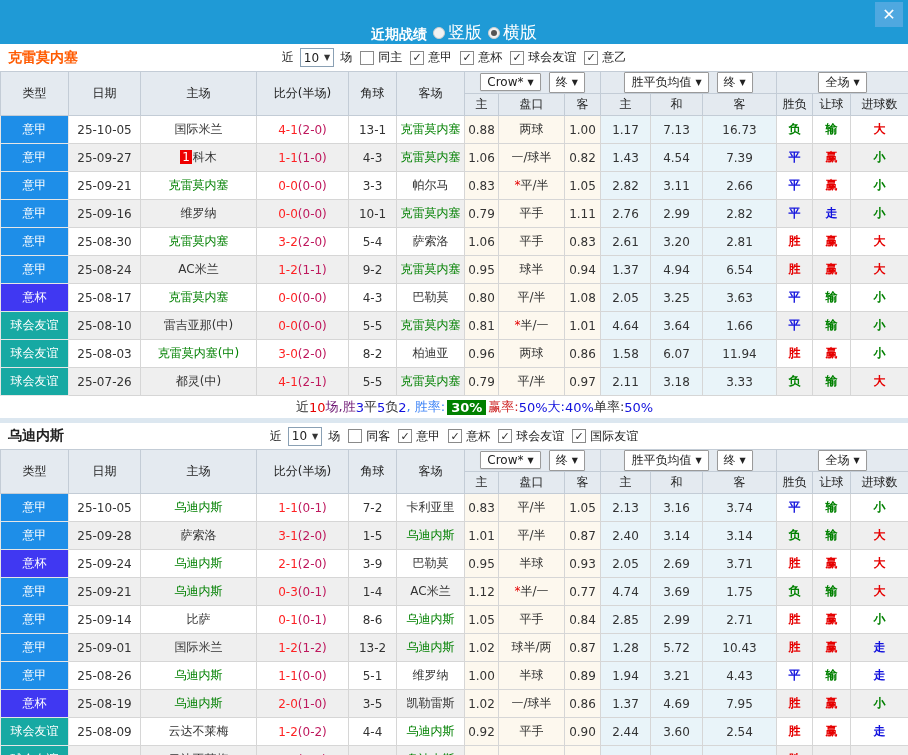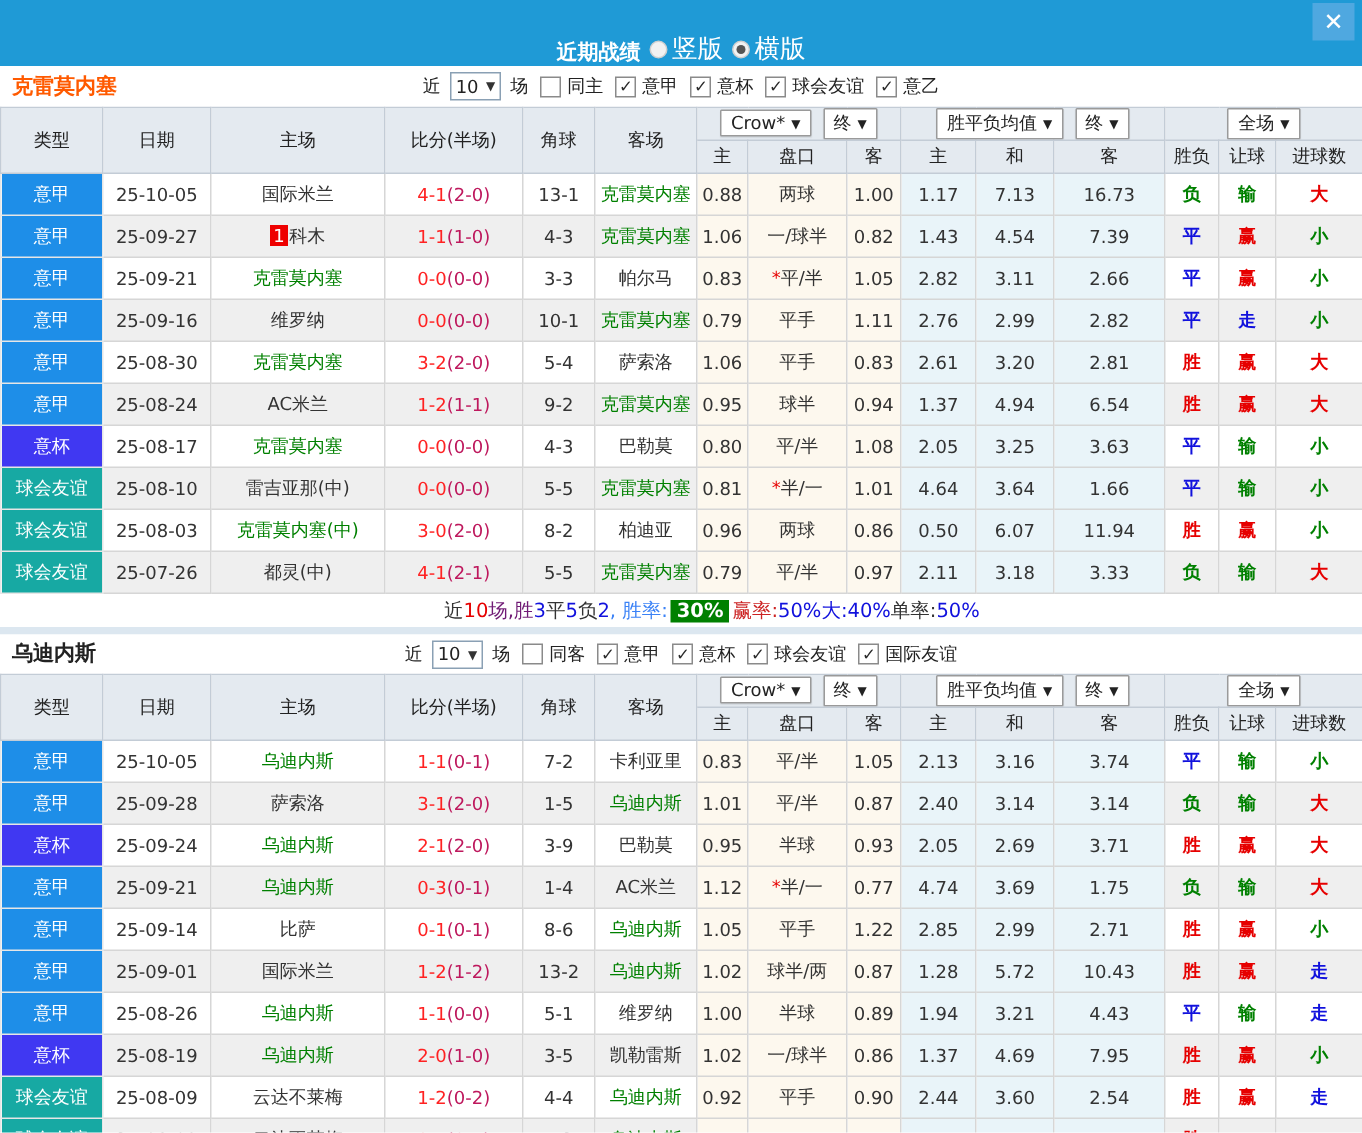--- a/index.html
+++ b/index.html
@@ -266,21 +266,21 @@
     <tr>
       <td class="type-cell" style="background:#17a9a3">球会友谊</td>
       <td class="pc">25-08-03</td>
       <td class="pc"><span class="tg">克雷莫内塞(中)</span></td>
       <td class="pc"><span class="score-m">3-0</span><span class="score-h">(2-0)</span></td>
       <td class="pc">8-2</td>
       <td class="pc"><span class="">柏迪亚</span></td>
       <td class="c-crow">0.96</td>
       <td class="c-crow">两球</td>
       <td class="c-crow">0.86</td>
-      <td class="c-avg">0.50</td>
+      <td class="c-avg">1.58</td>
       <td class="c-avg">6.07</td>
       <td class="c-avg">11.94</td>
       <td class="pc"><span class="res" style="color:#e60000">胜</span></td>
       <td class="pc"><span class="res" style="color:#e60000">赢</span></td>
       <td class="pc"><span class="res" style="color:#008000">小</span></td>
     </tr>
     <tr>
       <td class="type-cell" style="background:#17a9a3">球会友谊</td>
       <td class="pc">25-07-26</td>
       <td class="pc"><span class="">都灵(中)</span></td>
@@ -452,21 +452,21 @@
     </tr>
     <tr>
       <td class="type-cell" style="background:#1e8ee8">意甲</td>
       <td class="pc">25-09-14</td>
       <td class="pc"><span class="">比萨</span></td>
       <td class="pc"><span class="score-m">0-1</span><span class="score-h">(0-1)</span></td>
       <td class="pc">8-6</td>
       <td class="pc"><span class="tg">乌迪内斯</span></td>
       <td class="c-crow">1.05</td>
       <td class="c-crow">平手</td>
-      <td class="c-crow">1.22</td>
+      <td class="c-crow">0.84</td>
       <td class="c-avg">2.85</td>
       <td class="c-avg">2.99</td>
       <td class="c-avg">2.71</td>
       <td class="pc"><span class="res" style="color:#e60000">胜</span></td>
       <td class="pc"><span class="res" style="color:#e60000">赢</span></td>
       <td class="pc"><span class="res" style="color:#008000">小</span></td>
     </tr>
     <tr>
       <td class="type-cell" style="background:#1e8ee8">意甲</td>
       <td class="pc">25-09-01</td>

